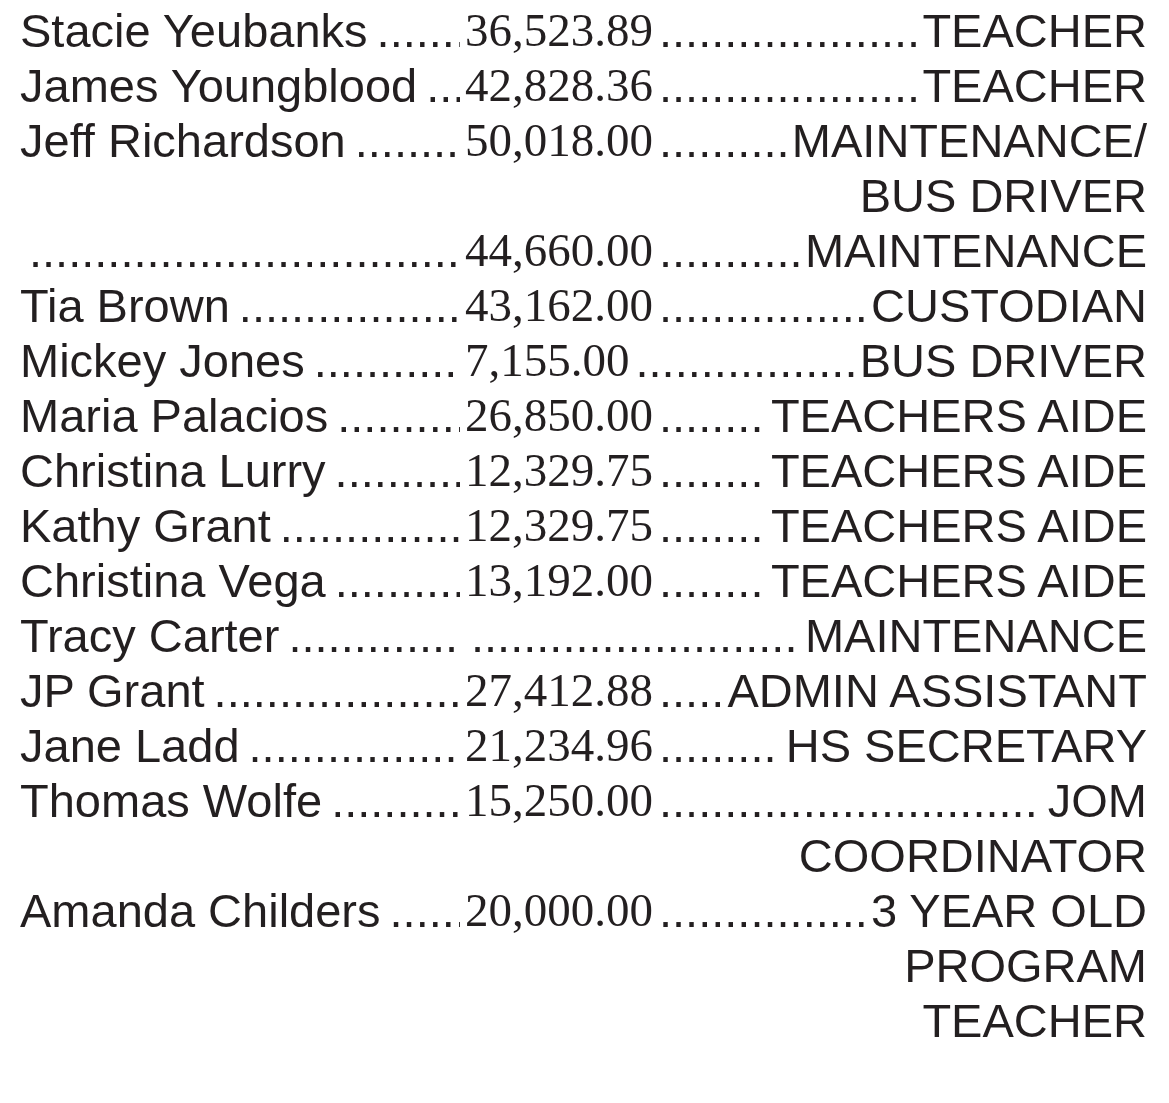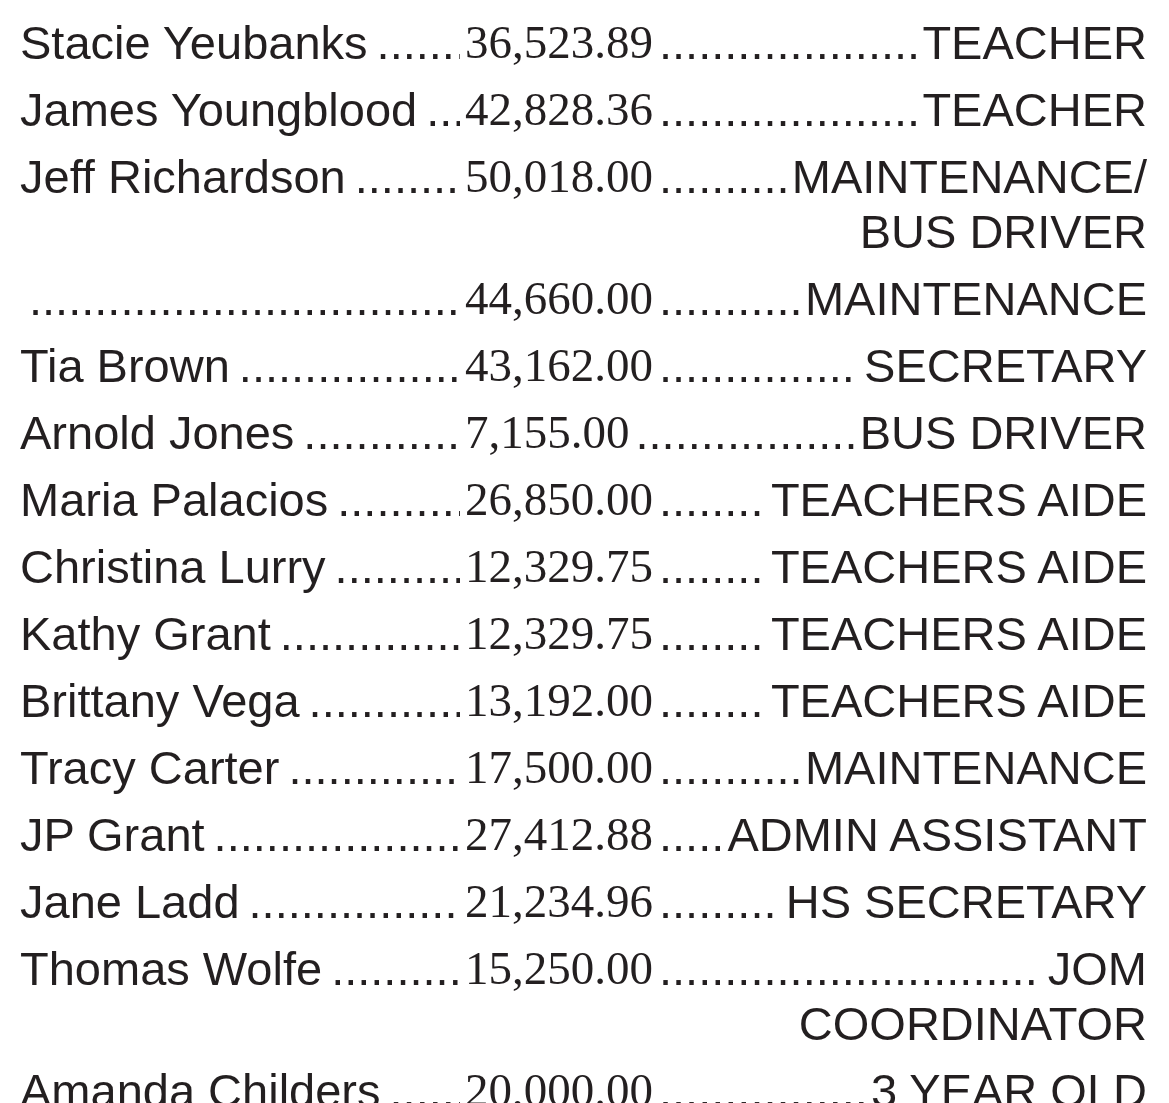--- a/index.html
+++ b/index.html
@@ -19,21 +19,20 @@
     font-size: 47px;
     line-height: 55px;
     font-weight: 400;
   }
   .row { width: 100%; }
   .line {
     display: flex;
     align-items: flex-start;
     white-space: pre;
     width: 100%;
-    margin-top: 12px;
   }
   .left-cell {
     flex: 0 0 445px;
     min-width: 0;
     display: flex;
     align-items: baseline;
     overflow: hidden;
   }
   .name { flex: 0 0 auto; }
   .leader {
@@ -108,28 +107,28 @@
   </div>
 
   <div class="row">
     <div class="line">
       <div class="left-cell">
         <span class="name">Tia Brown</span>
         <span class="leader">................................................................................</span>
       </div>
       <span class="amount">43,162.00</span>
       <span class="leader2">................................................................................</span>
-      <span class="title">SECRETARY</span>
-    </div>
-  </div>
-
-  <div class="row">
-    <div class="line">
-      <div class="left-cell">
-        <span class="name">Arnold Jones</span>
+      <span class="title">CUSTODIAN</span>
+    </div>
+  </div>
+
+  <div class="row">
+    <div class="line">
+      <div class="left-cell">
+        <span class="name">Mickey Jones</span>
         <span class="leader">................................................................................</span>
       </div>
       <span class="amount">7,155.00</span>
       <span class="leader2">................................................................................</span>
       <span class="title">BUS DRIVER</span>
     </div>
   </div>
 
   <div class="row">
     <div class="line">
@@ -163,36 +162,35 @@
       </div>
       <span class="amount">12,329.75</span>
       <span class="leader2">................................................................................</span>
       <span class="title">TEACHERS AIDE</span>
     </div>
   </div>
 
   <div class="row">
     <div class="line">
       <div class="left-cell">
-        <span class="name">Brittany Vega</span>
+        <span class="name">Christina Vega</span>
         <span class="leader">................................................................................</span>
       </div>
       <span class="amount">13,192.00</span>
       <span class="leader2">................................................................................</span>
       <span class="title">TEACHERS AIDE</span>
     </div>
   </div>
 
   <div class="row">
     <div class="line">
       <div class="left-cell">
         <span class="name">Tracy Carter</span>
         <span class="leader">................................................................................</span>
       </div>
-      <span class="amount">17,500.00</span>
       <span class="leader2">................................................................................</span>
       <span class="title">MAINTENANCE</span>
     </div>
   </div>
 
   <div class="row">
     <div class="line">
       <div class="left-cell">
         <span class="name">JP Grant</span>
         <span class="leader">................................................................................</span>

